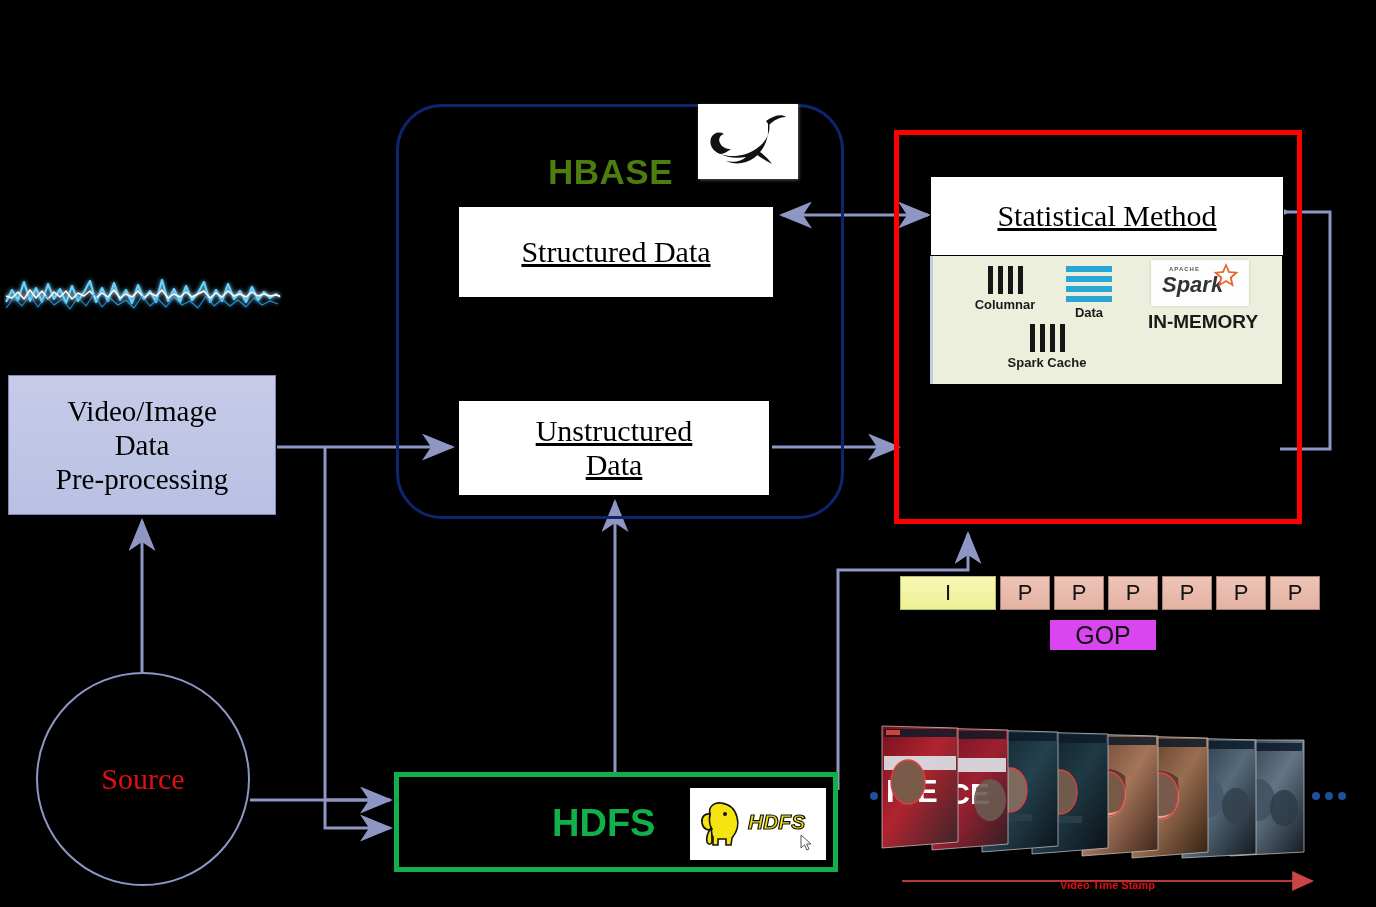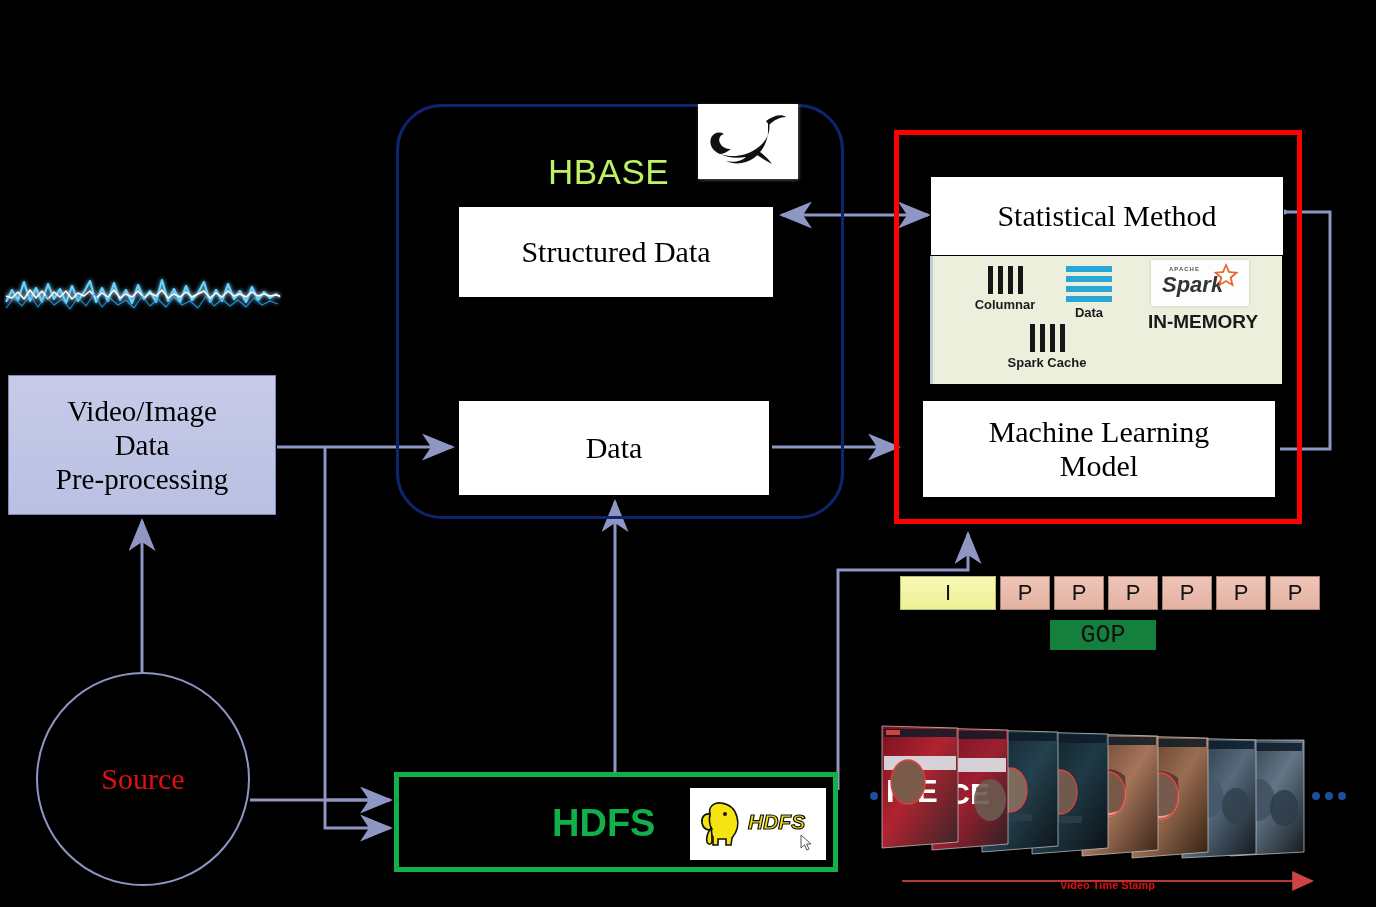--- a/index.html
+++ b/index.html
@@ -54,40 +54,41 @@
 
   
   #hbase-box {
     left: 396px; top: 104px; width: 448px; height: 415px;
     border: 3px solid #10246e;
     border-radius: 46px;
     box-sizing: border-box;
   }
   #hbase-label {
     left: 548px; top: 152px;
-    color: #bef264;
-    font-weight: normal;
+    color: #4d7c0f;
+    font-weight: bold;
     font-size: 35px;
     letter-spacing: 0.5px;
   }
   #hbase-logo {
     left: 698px; top: 104px; width: 100px; height: 75px;
     background: #ffffff;
     display: flex; align-items: center; justify-content: center;
     box-shadow: 1px 1px 3px rgba(255,255,255,0.35);
   }
 
   .data-box {
     background: #ffffff;
     border: 1px solid #000;
     color: #000;
     display: flex; align-items: center; justify-content: center;
     text-align: center;
     font-family: "Liberation Serif", serif;
     box-sizing: border-box;
+    text-decoration: underline;
   }
   #structured { left: 458px; top: 206px; width: 316px; height: 92px; font-size: 30px; }
   #unstructured { left: 458px; top: 400px; width: 312px; height: 96px; font-size: 30px; line-height: 1.15; }
 
   
   #ml-box {
     left: 894px; top: 130px; width: 408px; height: 394px;
     border: 5px solid #ff0000;
     box-sizing: border-box;
   }
@@ -157,24 +158,24 @@
     display: flex; align-items: center; justify-content: center;
     font-family: "Liberation Sans", sans-serif;
     font-size: 22px; color: #111;
     box-sizing: border-box;
     margin-right: 4px;
   }
   .gop-i { width: 96px; background: linear-gradient(to bottom,#f6f8b4,#eef095); border-color:#b8bb6e; }
   .gop-p { background: linear-gradient(to bottom,#eec4b6,#e3b2a2); }
   #gop-label {
     left: 1050px; top: 620px; width: 106px; height: 30px;
-    background: #15803d; color: #111;
+    background: #d946ef; color: #111;
     display:flex; align-items:center; justify-content:center;
     font-size: 25px;
-    font-family: Liberation Mono, monospace;
+    font-family: Liberation Sans, sans-serif;
   }
 
   
   #filmstrip { left: 860px; top: 700px; width: 500px; height: 207px; }
   #vts-label {
     left: 1060px; top: 879px;
     color: #e01010; font-size: 11px; font-weight: bold;
     font-family: "Liberation Sans", sans-serif;
   }
   .dots { position:absolute; display:flex; gap:5px; top: 792px; }
@@ -268,20 +269,21 @@
       <path d="M24,32 C30,34 38,33 44,29" stroke="#ffffff" stroke-width="2" fill="none"></path>
     </svg>
   </div>
 
   <div class="abs data-box" id="structured">
     <span>Structured Data</span>
   </div>
 
   <div class="abs data-box" id="unstructured">
     <div>
+      <div>Unstructured</div>
       <div>Data</div>
     </div>
   </div>
 
   <div class="abs" id="ml-box"></div>
 
   <div class="abs data-box" id="stat-method">
     <span>Statistical Method</span>
   </div>
 
@@ -323,26 +325,20 @@
         <svg style="position:absolute; left:58px; top:0px;" width="30" height="28" viewBox="0 0 30 28">
           <path d="M15,1 L18.6,9.3 L27.5,10.1 L20.8,16 L22.8,24.7 L15,20.1 L7.2,24.7 L9.2,16 L2.5,10.1 L11.4,9.3 Z" fill="#e8662a"></path>
           <path d="M15,5 L17.2,10.7 L23.3,11.3 L18.7,15.3 L20.1,21.2 L15,18.1 L9.9,21.2 L11.3,15.3 L6.7,11.3 L12.8,10.7 Z" fill="#fdfdfd"></path>
         </svg>
       </div>
     </div>
 
     <div id="inmemory-text">IN-MEMORY</div>
   </div>
 
-  <div class="abs data-box" id="ml-model">
-    <div>
-      <div>Machine Learning</div>
-      <div>Model</div>
-    </div>
-  </div>
 
   <div class="abs" id="hdfs-box"></div>
   <div class="abs" id="hdfs-label">HDFS</div>
   <div class="abs" id="hdfs-logo">
     <div style="position:relative;width:124px;height:60px;">
       <svg style="position:absolute;left:2px;top:4px;" width="52" height="52" viewBox="0 0 52 52">
         <g>
           <path d="M12,16 C10,9 16,4 23,5 C31,6 37,11 39,19 C41,26 39,34 34,40 L33,47 L28,47 L28,41 L20,41 L20,47 L15,47 L15,39 C11,34 10,24 12,16 Z" fill="#f5e40f" stroke="#111" stroke-width="1.6"></path>
           <path d="M12,16 C7,15 3,19 4,25 C5,31 10,33 14,31 C11,27 11,20 12,16 Z" fill="#f5e40f" stroke="#111" stroke-width="1.6"></path>
           <path d="M13,30 C10,34 8,39 9,44 C10,47 13,47 14,44 C14,40 14,34 13,30 Z" fill="#f5e40f" stroke="#111" stroke-width="1.6"></path>

